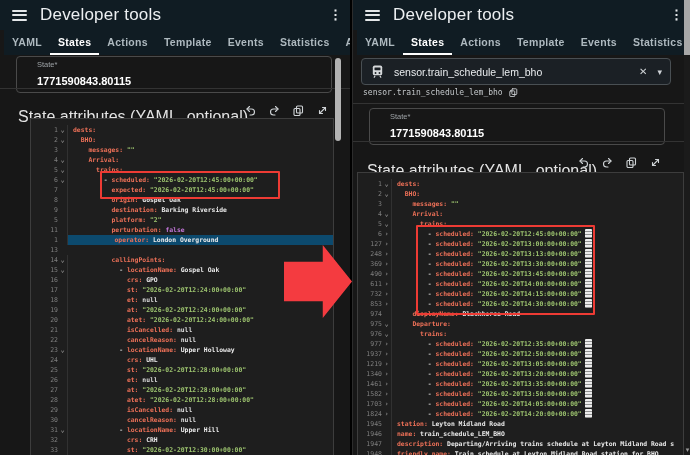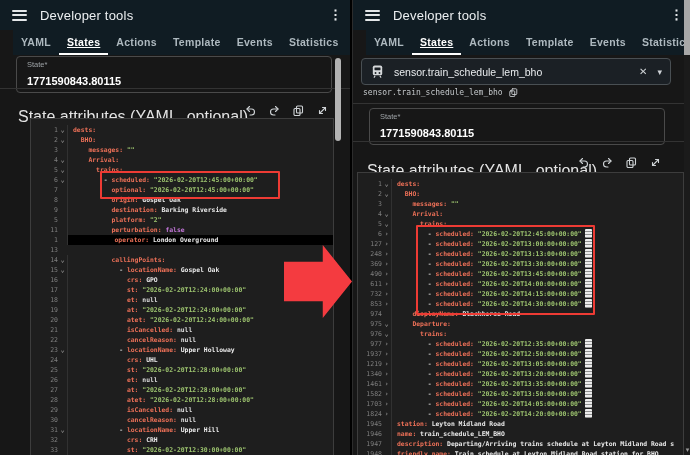--- a/index.html
+++ b/index.html
@@ -7,61 +7,61 @@
          font-family:"Liberation Sans",sans-serif;-webkit-font-smoothing:antialiased;}
   .panel{position:absolute;top:0;bottom:0;background:#171717;overflow:hidden;}
   #panel-left{left:0;width:350px;}
   #panel-right{left:352px;width:338px;border-left:1px solid #2c2c2c;}
   .gap{position:absolute;left:350px;top:0;bottom:0;width:2px;background:#000;}
 
   
   .appbar{position:absolute;left:0;right:0;top:0;height:30px;background:#101c23;display:flex;align-items:center;}
   .hamburger{width:15px;height:11px;margin-left:12px;display:flex;flex-direction:column;justify-content:space-between;cursor:pointer;}
   .hamburger i{display:block;height:2px;background:#e4e7e9;border-radius:1px;}
-  .appbar .title{color:#eceff1;font-size:13px;font-weight:500;margin-left:13px;letter-spacing:.2px;}
+  .appbar .title{color:#eceff1;font-size:17px;font-weight:500;margin-left:13px;letter-spacing:.2px;}
   .kebab{position:absolute;right:8px;top:7px;color:#e4e7e9;font-size:13px;font-weight:700;cursor:pointer;line-height:16px;}
 
   
-  .tabbar{position:absolute;left:13px;right:0;top:30px;height:25px;background:#101c23;display:flex;align-items:stretch;}
+  .tabbar{position:absolute;left:4px;right:0;top:30px;height:25px;background:#101c23;display:flex;align-items:stretch;}
   .tab{padding:0 8px;display:flex;align-items:center;font-size:10.5px;font-weight:700;color:#aeb9bf;
        letter-spacing:.3px;cursor:pointer;border-bottom:2px solid transparent;}
-  .tab.active{color:#ffffff;border-bottom-color:#ffffff;text-decoration:underline;}
+  .tab.active{color:#ffffff;border-bottom-color:#ffffff;}
 
   
   .picker{position:absolute;left:8px;top:58px;width:308px;height:25px;border:1px solid #494f53;border-radius:4px;
           display:flex;align-items:center;background:#1b2025;}
   .picker .ticon{margin-left:8px;flex:0 0 auto;}
   .picker .pval{margin-left:9px;font-size:10.5px;color:#e9ecee;flex:1 1 auto;white-space:nowrap;overflow:hidden;}
   .picker .clear{color:#cfd3d6;font-size:10px;margin-right:10px;cursor:pointer;}
   .picker .caret{color:#cfd3d6;font-size:9px;margin-right:8px;cursor:pointer;}
   .entityrow{position:absolute;left:10px;top:88px;display:flex;align-items:center;gap:6px;}
   .entityrow .eid{font-family:"DejaVu Sans Mono",monospace;font-size:8px;color:#c3c7ca;}
 
   
-  .statefield{position:absolute;left:16px;right:18px;border:1px solid #4a4a4a;border-radius:4px;padding:3px 10px 4px;}
+  .statefield{position:absolute;left:16px;right:18px;border:1px solid #4a4a4a;border-radius:4px;padding:3px 20px 4px;}
   .statefield .slabel{font-size:7.5px;color:#9da2a6;display:block;}
   .statefield .svalue{font-size:11px;font-weight:700;color:#fff;display:block;margin-top:6px;}
   .hr{position:absolute;left:0;right:0;height:0;border-top:1px solid #333333;}
   .attrlabel{position:absolute;font-size:16px;color:#e4e4e4;margin-top:17px;}
 
   
   .toolbar{position:absolute;display:flex;gap:13px;align-items:center;}
   .toolbar svg{display:block;cursor:pointer;}
 
   
   .editor{position:absolute;bottom:0;background:#1e1e1e;border:1px solid #3d3d3d;border-bottom:none;
           overflow:hidden;padding-top:6px;box-sizing:border-box;}
   .cm-row{display:flex;height:10px;line-height:10px;white-space:pre;
           font-family:"DejaVu Sans Mono",monospace;font-size:6.4px;font-weight:700;}
   .cm-num{flex:0 0 auto;text-align:right;color:#7f7f7f;font-weight:400;font-size:6.5px;}
   #panel-left .cm-num{width:27px;}
   #panel-right .cm-num{width:24px;}
   .cm-fold{flex:0 0 auto;width:9px;text-align:center;color:#9a9a9a;font-weight:400;font-size:7px;cursor:pointer;}
   .cm-code{flex:1 1 auto;border-left:1px solid #313131;padding-left:5px;overflow:hidden;}
-  .cm-row.active .cm-code{background:#000000;padding-left:8px;}
+  .cm-row.active .cm-code{background:#0c4a6e;padding-left:8px;}
   .t-k{color:#ee7158;} .t-s{color:#9dc46f;} .t-v{color:#ebebeb;} .t-n{color:#dcdcdc;}
   .t-b{color:#c678dd;} .t-d{color:#c8c8c8;} .t-t{color:#cccccc;}
   .fold-widget{display:inline-block;width:7px;height:9px;margin-left:3px;vertical-align:-2px;border-radius:1px;
       background:repeating-linear-gradient(180deg,#ececec 0 2px,#8f8f8f 2px 3px);cursor:pointer;}
 
   
   .redbox{position:absolute;border:2px solid #ee3b34;border-radius:1px;pointer-events:none;z-index:5;}
   #redbox-left{left:69px;top:52px;width:176px;height:24px;}
   #redbox-right{left:58px;top:52px;width:175px;height:86px;}
 
@@ -132,21 +132,21 @@
     </div>
 
     <div class="editor" style="top:118px;left:30px;width:304px;">
       <div class="redbox" id="redbox-left"></div>
     <div class="cm-row"><span class="cm-num">1</span><span class="cm-fold">⌄</span><span class="cm-code"><span class="t-k">dests:</span></span></div>
         <div class="cm-row"><span class="cm-num">2</span><span class="cm-fold">⌄</span><span class="cm-code"><span class="t-t">  </span><span class="t-k">BHO:</span></span></div>
         <div class="cm-row"><span class="cm-num">3</span><span class="cm-fold"></span><span class="cm-code"><span class="t-t">    </span><span class="t-k">messages:</span><span class="t-t"> </span><span class="t-s">""</span></span></div>
         <div class="cm-row"><span class="cm-num">4</span><span class="cm-fold">⌄</span><span class="cm-code"><span class="t-t">    </span><span class="t-k">Arrival:</span></span></div>
         <div class="cm-row"><span class="cm-num">5</span><span class="cm-fold">⌄</span><span class="cm-code"><span class="t-t">      </span><span class="t-k">trains:</span></span></div>
         <div class="cm-row"><span class="cm-num">6</span><span class="cm-fold">⌄</span><span class="cm-code"><span class="t-t">        </span><span class="t-d">- </span><span class="t-k">scheduled:</span><span class="t-t"> </span><span class="t-s">"2026-02-20T12:45:00+00:00"</span></span></div>
-        <div class="cm-row"><span class="cm-num">7</span><span class="cm-fold"></span><span class="cm-code"><span class="t-t">          </span><span class="t-k">optional:</span><span class="t-t"> </span><span class="t-s">"2026-02-20T12:45:00+00:00"</span></span></div>
+        <div class="cm-row"><span class="cm-num">7</span><span class="cm-fold"></span><span class="cm-code"><span class="t-t">          </span><span class="t-k">expected:</span><span class="t-t"> </span><span class="t-s">"2026-02-20T12:45:00+00:00"</span></span></div>
         <div class="cm-row"><span class="cm-num">8</span><span class="cm-fold"></span><span class="cm-code"><span class="t-t">          </span><span class="t-k">origin:</span><span class="t-t"> </span><span class="t-v">Gospel Oak</span></span></div>
         <div class="cm-row"><span class="cm-num">9</span><span class="cm-fold"></span><span class="cm-code"><span class="t-t">          </span><span class="t-k">destination:</span><span class="t-t"> </span><span class="t-v">Barking Riverside</span></span></div>
         <div class="cm-row"><span class="cm-num">5</span><span class="cm-fold"></span><span class="cm-code"><span class="t-t">          </span><span class="t-k">platform:</span><span class="t-t"> </span><span class="t-s">"2"</span></span></div>
         <div class="cm-row"><span class="cm-num">11</span><span class="cm-fold"></span><span class="cm-code"><span class="t-t">          </span><span class="t-k">perturbation:</span><span class="t-t"> </span><span class="t-b">false</span></span></div>
         <div class="cm-row active"><span class="cm-num">1</span><span class="cm-fold"></span><span class="cm-code"><span class="t-t">          </span><span class="t-k">operator:</span><span class="t-t"> </span><span class="t-v">London Overground</span></span></div>
         <div class="cm-row"><span class="cm-num">13</span><span class="cm-fold"></span></div>
         <div class="cm-row"><span class="cm-num">14</span><span class="cm-fold">⌄</span><span class="cm-code"><span class="t-t">          </span><span class="t-k">callingPoints:</span></span></div>
         <div class="cm-row"><span class="cm-num">15</span><span class="cm-fold">⌄</span><span class="cm-code"><span class="t-t">            </span><span class="t-d">- </span><span class="t-k">locationName:</span><span class="t-t"> </span><span class="t-v">Gospel Oak</span></span></div>
         <div class="cm-row"><span class="cm-num">16</span><span class="cm-fold"></span><span class="cm-code"><span class="t-t">              </span><span class="t-k">crs:</span><span class="t-t"> </span><span class="t-v">GPO</span></span></div>
         <div class="cm-row"><span class="cm-num">17</span><span class="cm-fold"></span><span class="cm-code"><span class="t-t">              </span><span class="t-k">st:</span><span class="t-t"> </span><span class="t-s">"2026-02-20T12:24:00+00:00"</span></span></div>

